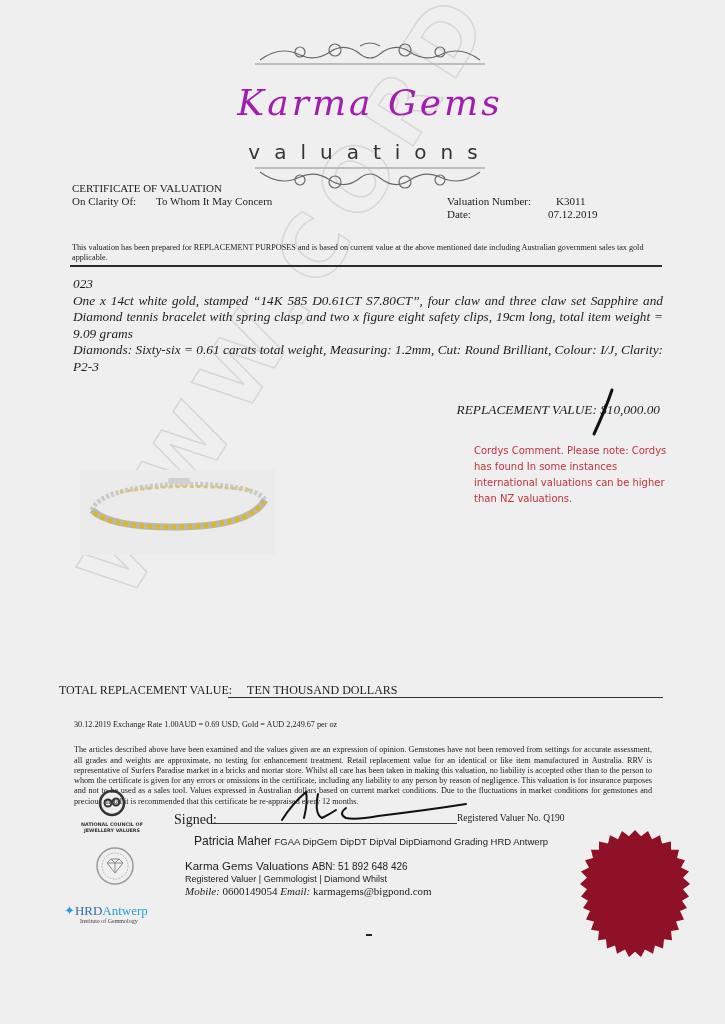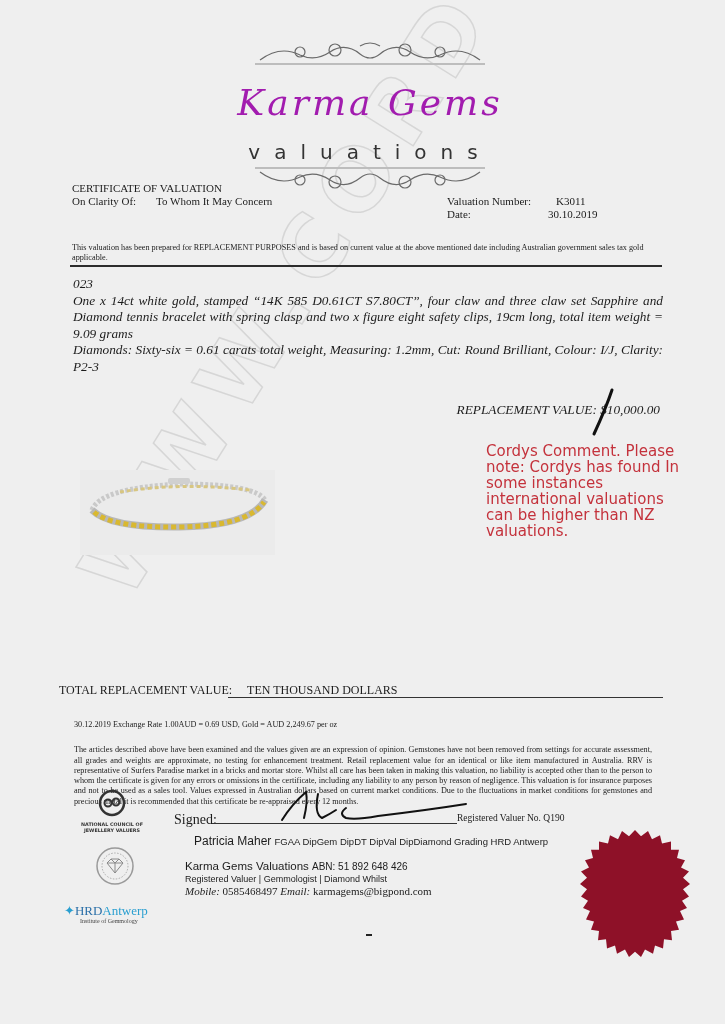--- a/index.html
+++ b/index.html
@@ -12,21 +12,21 @@
   .logo-script { position:absolute; left:0; right:0; top:44px; text-align:center; font-family:"DejaVu Serif", serif; font-style:italic; font-size:36px; color:#a21caf; letter-spacing:3px; }
   .logo-sub { position:absolute; left:0; right:0; top:102px; text-align:center; font-family:"DejaVu Sans", sans-serif; font-size:20px; letter-spacing:14px; color:#333; }
   .flourish { position:absolute; left:60px; width:230px; height:26px; }
   
   .hdr { font-size:11px; line-height:14px; }
   .notice { font-size:8.2px; line-height:10px; }
   .rule { position:absolute; height:1.5px; background:#2c2c2c; }
   .desc { left:73px; top:276px; width:590px; font-style:italic; font-size:13.3px; line-height:16.5px; text-align:justify; }
   .desc p { margin:0; }
   .repl { left:380px; top:402px; width:280px; text-align:right; font-style:italic; font-size:13.3px; }
-  .comment { left:486px; top:443px; width:200px; font-family:"DejaVu Sans", sans-serif; font-size:15px; line-height:16px; color:#c4323c; }
+  .comment { left:474px; top:443px; width:200px; font-family:"DejaVu Sans", sans-serif; font-size:10px; line-height:16px; color:#c4323c; }
   .bracelet { left:80px; top:470px; width:195px; height:85px; background:#ebebeb; }
   .total { left:59px; top:683px; font-size:12px; }
   .total-line { left:228px; top:697px; width:435px; height:1px; background:#333; }
   .terms { left:59px; top:705px; width:608px; font-size:8.2px; line-height:10.3px; text-align:justify; }
   .terms p { margin:15px; }
   .signed { left:174px; top:812px; font-size:14px; }
   .sig-line { left:212px; top:823px; width:245px; height:1px; background:#333; }
   .regno { left:457px; top:813px; font-size:9.5px; }
   .valuer { left:194px; top:834px; font-family:Liberation Sans, sans-serif; font-size:11px; }
   .valuer .nm { font-size:12px; }
@@ -63,21 +63,21 @@
     <line x1="0" y1="24" x2="230" y2="24" stroke="#bdbdbd" stroke-width="2"></line>
   </svg>
 </div>
 
 <div class="abs hdr" style="left:72px; top:181px;">CERTIFICATE OF VALUATION</div>
 <div class="abs hdr" style="left:72px; top:194px;">On Clarity Of:</div>
 <div class="abs hdr" style="left:156px; top:194px;">To Whom It May Concern</div>
 <div class="abs hdr" style="left:447px; top:194px;">Valuation Number:</div>
 <div class="abs hdr" style="left:521px; top:194px;margin-left:35px;">K3011</div>
 <div class="abs hdr" style="left:447px; top:207px;">Date:</div>
-<div class="abs hdr" style="left:548px; top:207px;">30.10.2019</div>
+<div class="abs hdr" style="left:548px; top:207px;">07.12.2019</div>
 
 <div class="abs notice" style="left:72px; top:243px; width:590px;">This valuation has been prepared for REPLACEMENT PURPOSES and is based on current value at the above mentioned date including Australian government sales tax gold applicable.</div>
 <div class="rule" style="left:70px; top:265px; width:592px;"></div>
 
 <div class="abs desc">
   <p>023</p>
   <p>One x 14ct white gold, stamped “14K 585 D0.61CT S7.80CT”, four claw and three claw set Sapphire and Diamond tennis bracelet with spring clasp and two x figure eight safety clips, 19cm long, total item weight = 9.09 grams</p>
   <p>Diamonds: Sixty-six = 0.61 carats total weight, Measuring: 1.2mm, Cut: Round Brilliant, Colour: I/J, Clarity: P2-3</p>
 </div>
 <div class="abs repl">REPLACEMENT VALUE: $10,000.00</div>
@@ -142,21 +142,21 @@
 <div class="abs valuer">
   <span class="nm">Patricia Maher</span>
   <span style="font-size:9.5px;">FGAA DipGem DipDT DipVal DipDiamond Grading HRD Antwerp</span>
 </div>
 
 <div class="abs company">
   <div style="font-size:11.5px;"><span>Karma Gems Valuations</span> <span style="font-size:10px;">ABN: 51 892 648 426</span></div>
   <div style="font-size:9px; margin-top:2px;">Registered Valuer | Gemmologist | Diamond Whilst</div>
   <div style="font-family:'Liberation Serif',serif; font-size:11px; margin-top:1px;">
     <i>Mobile:</i>
-    <span>0585468497</span>
+    <span>0600149054</span>
     <i>Email:</i>
     <span>karmagems@bigpond.com</span>
   </div>
 </div>
 <div class="abs" style="left:366px; top:934px; width:6px; height:2px; background:#222;"></div>
 
 <svg class="abs seal" viewBox="0 0 160 148">
   <polygon fill="#8e1128" points="
   80,0 86,6 93,1 97,9 105,5 107,13 116,11 116,19 124,19 122,27 130,29 126,36 134,40 128,46 135,52 128,57 134,64 127,68 132,75 125,78 129,86 121,88 124,96 116,97 117,106 109,105 108,114 100,111 98,119 90,115 86,122 80,117 74,122 70,115 62,119 60,111 52,114 51,105 43,106 44,97 36,96 39,88 31,86 35,78 28,75 33,68 26,64 32,57 25,52 32,46 26,40 34,36 30,29 38,27 36,19 44,19 44,11 53,13 55,5 63,9 67,1 74,6" transform="translate(0,12) scale(1,1.04)"></polygon>
 </svg>

